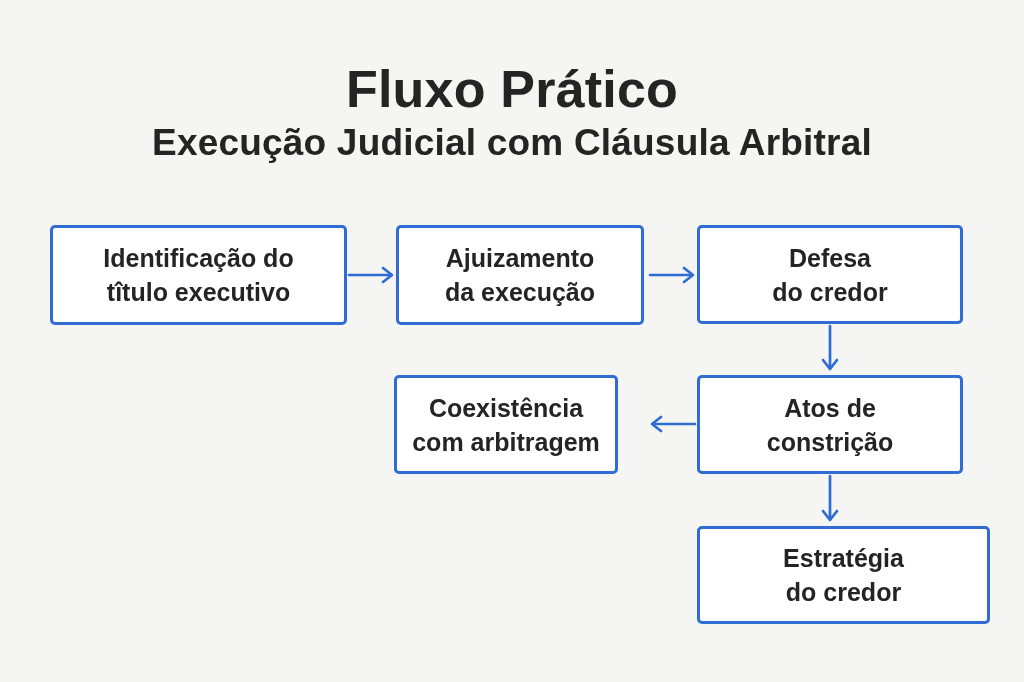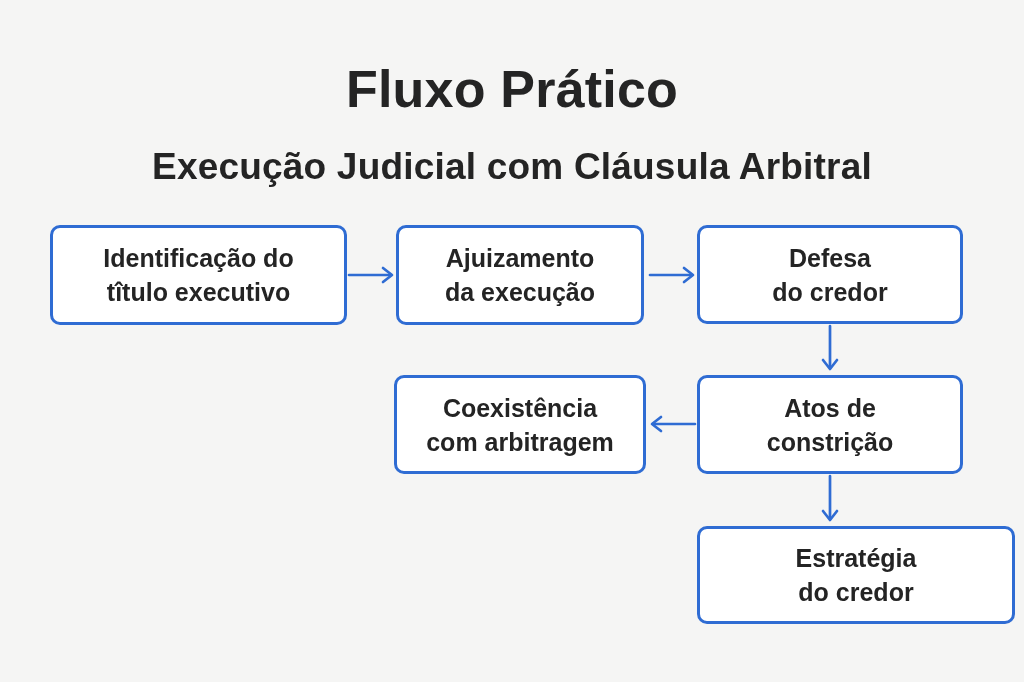--- a/index.html
+++ b/index.html
@@ -31,43 +31,43 @@
     font-size: 52px;
     font-weight: 700;
     letter-spacing: 0.2px;
     line-height: 1.2;
   }
   .title-line2 {
     font-size: 37px;
     font-weight: 700;
     letter-spacing: 0.2px;
     line-height: 1.25;
-    margin-top: 24px;
+    margin-top: 0;
   }
   .node {
     position: absolute;
     background: var(--box-fill);
     border: 3px solid var(--accent);
-    border-radius: 10px;
+    border-radius: 5px;
     display: flex;
     align-items: center;
     justify-content: center;
     text-align: center;
     color: var(--text);
     font-size: 25px;
     font-weight: 700;
     line-height: 1.36;
     white-space: pre-line;
   }
   #node-identificacao { left: 50px;  top: 225px; width: 297px; height: 100px; }
   #node-ajuizamento   { left: 396px; top: 225px; width: 248px; height: 100px; }
   #node-defesa        { left: 697px; top: 225px; width: 266px; height: 99px;  }
-  #node-coexistencia  { left: 394px; top: 375px; width: 252px; height: 99px;  }
+  #node-coexistencia  { left: 394px; top: 375px; width: 224px; height: 99px;  }
   #node-atos          { left: 697px; top: 375px; width: 266px; height: 99px;  }
-  #node-estrategia    { left: 697px; top: 526px; width: 318px; height: 98px; align-items: center;  }
+  #node-estrategia    { left: 697px; top: 526px; width: 293px; height: 98px; align-items: center;  }
   .edges-overlay {
     position: absolute;
     left: 0; top: 0;
     width: 1024px; height: 682px;
     pointer-events: none;
   }
   .edge {
     stroke: var(--accent);
     stroke-width: 2.7;
     fill: none;

